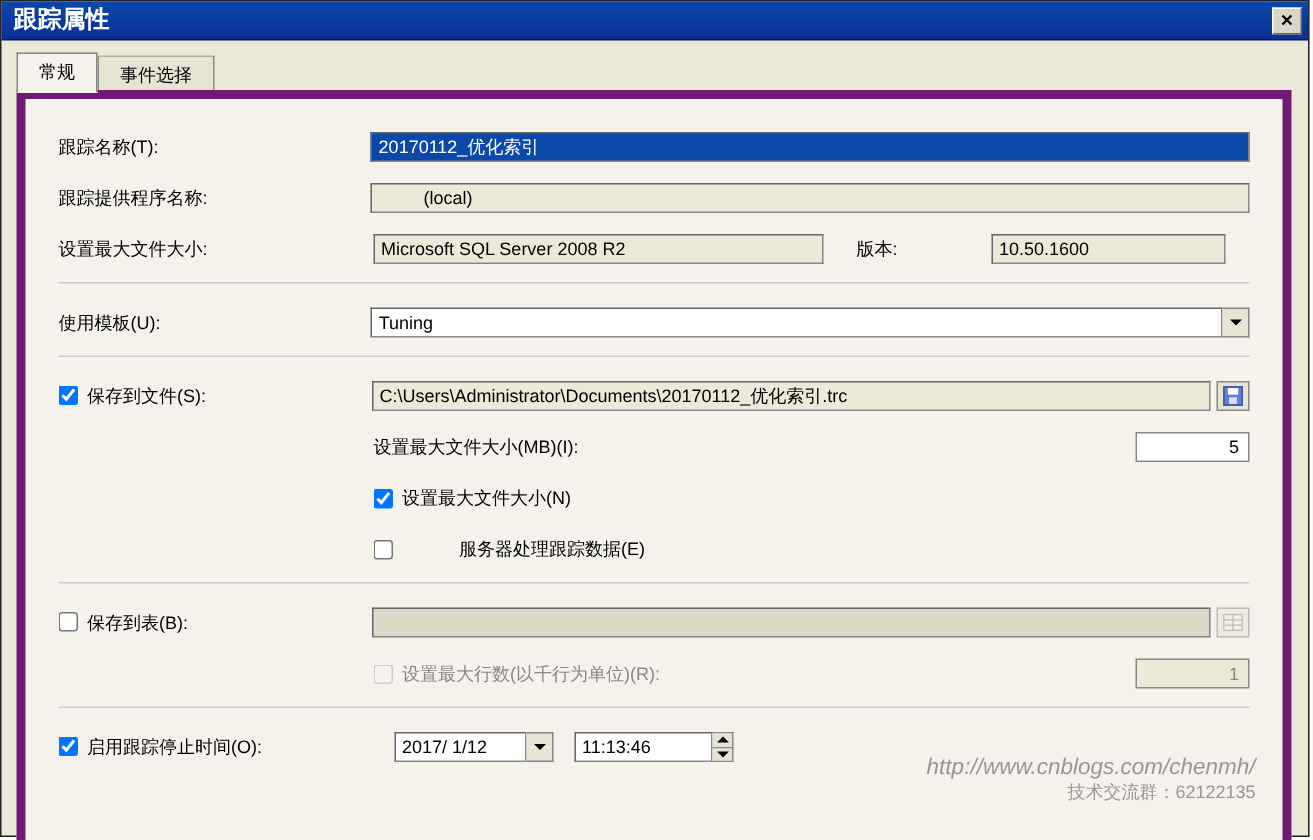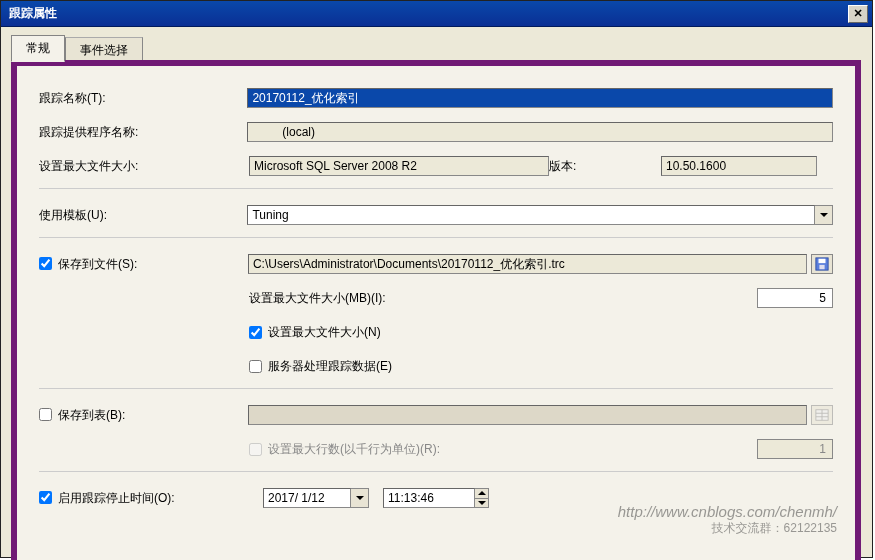--- a/index.html
+++ b/index.html
@@ -1,19 +1,19 @@
 <!DOCTYPE html>
 <html><head>
 <meta charset="utf-8">
 <style>
 * { box-sizing: border-box; margin: 0; padding: 0; }
 body { font-family: "Microsoft YaHei", "SimSun", Tahoma, sans-serif; font-size: 12px; background: #fff; width: 875px; height: 560px; overflow: hidden; }
 .outer { border: 1px solid #222; width: 873px; height: 558px; margin: 0; background: #ece9d8; }
 .titlebar { background: linear-gradient(#0a48aa, #0a2f94); color: #fff; height: 26px; display: flex; align-items: center; padding: 0 4px; font-weight: bold; border-bottom: 1px solid #001a5c; }
-.titlebar .title { flex: 1; padding-left: 4px; font-size: 12px; }
+.titlebar .title { flex: 1; padding-left: 4px; font-size: 16px; }
 .closebtn { width: 20px; height: 18px; background: #d8d4c8; border: 1px solid #666; border-top-color: #fff; border-left-color: #fff; color: #000; font-weight: bold; display: flex; align-items: center; justify-content: center; font-size: 11px; cursor: pointer; }
 .client { padding: 8px 10px 10px 10px; }
 .tabs { display: flex; margin-bottom: -1px; }
 .tab { border: 1px solid #848484; background: #ece9d8; padding: 4px 14px 4px 14px; color: #000; cursor: pointer; position: relative; border-bottom: none; margin-right: 0; }
 .tab.active { background: #f4f2ea; border-bottom: 1px solid #f4f2ea; z-index: 2; margin-bottom: -1px; }
 .tab.inactive { background: #e8e4d4; border-top-color: #aaa; border-right-color: #888; margin-top: 2px; padding-bottom: 2px; }
 .tabbox { border: 6px solid #701a75; background: #f4f2ea; width: 850px; height: 521px; padding: 20px 22px 16px 22px; position: relative; }
 .row { display: flex; align-items: center; min-height: 24px; margin-bottom: 10px; }
 .lbl { width: 210px; color: #000; }
 .lbl.dim { color: #888; }
@@ -61,21 +61,21 @@
         <div class="lbl">跟踪名称(T):</div>
         <input class="inp sel" style="width: 590px;" value="20170112_优化索引">
       </div>
       <div class="row">
         <div class="lbl">跟踪提供程序名称:</div>
         <input class="inp ro" style="width: 590px; padding-left: 34px;" readonly="" value="(local)">
       </div>
       <div class="row">
         <div class="lbl">设置最大文件大小:</div>
         <input class="inp ro" style="width: 300px;" readonly="" value="Microsoft SQL Server 2008 R2">
-        <div class="lbl" style="width:112px; ">版本:</div>
+        <div class="lbl" style="width:112px; padding-left:22px">版本:</div>
         <input class="inp ro" style="width: 156px;" readonly="" value="10.50.1600">
       </div>
 
       <hr class="sep">
 
       <div class="row">
         <div class="lbl">使用模板(U):</div>
         <div class="select" style="width:590px">
           <input class="inp" readonly="" value="Tuning" style="">
           <span class="selbtn">
@@ -102,21 +102,21 @@
 
       <div class="row" style="margin-left:210px;">
         <div style="width:378px">设置最大文件大小(MB)(I):</div>
         <div style="flex:1"></div>
         <div class="rightnum">5</div>
       </div>
       <div class="row" style="margin-left:210px;">
         <input type="checkbox" class="chk" checked="" style="">
         <span>设置最大文件大小(N)</span>
       </div>
-      <div class="row" style="margin-left:210px;">
+      <div class="row" style="margin-left:210px;gap:38px;">
         <input type="checkbox" class="chk" style="">
         <span>服务器处理跟踪数据(E)</span>
       </div>
 
       <hr class="sep">
 
       <div class="row">
         <div class="lbl">
           <input type="checkbox" class="chk" style=""><span>保存到表(B):</span>
         </div>

